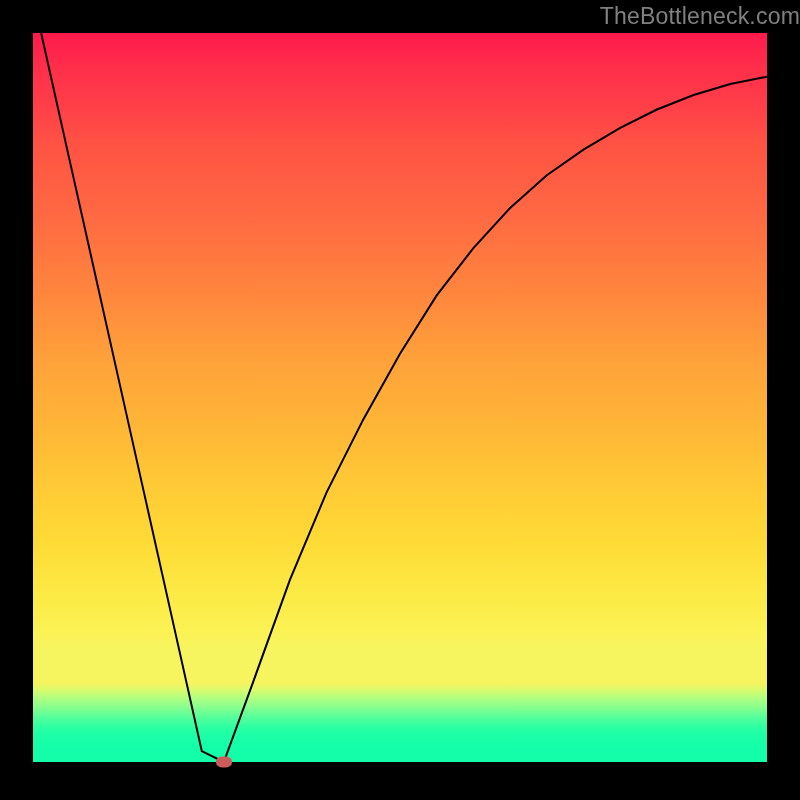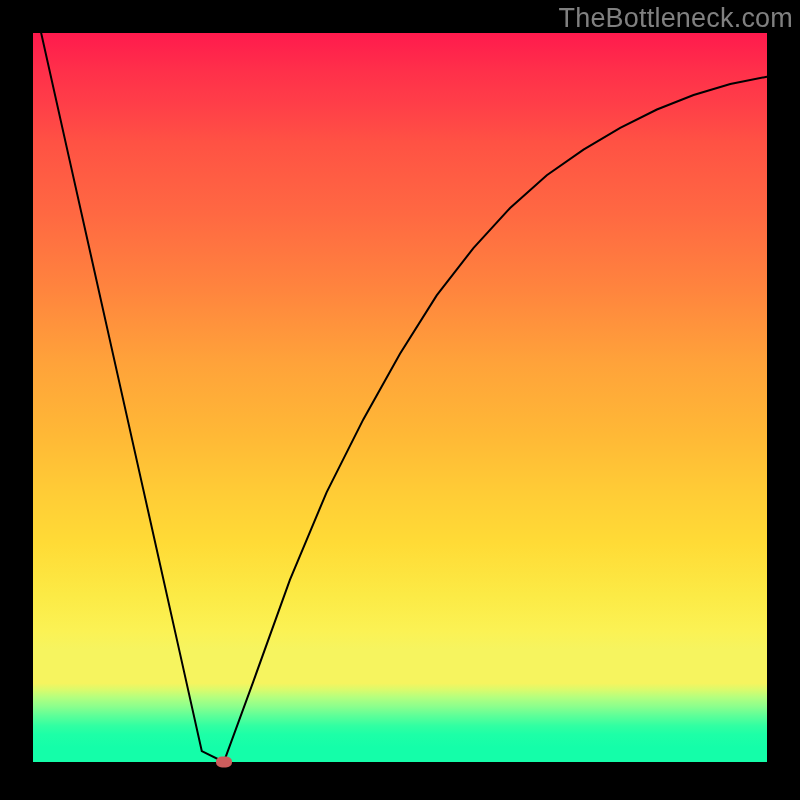--- a/index.html
+++ b/index.html
@@ -45,23 +45,23 @@
       #5fff98 93.6%,
       #32ffa2 95%,
       #1dffa7 96.2%,
       #14fea9 98%,
       #14fea9 100%
     );
   }
   .watermark {
     position: absolute;
     top: 3px;
-    right: 7px;
+    right: 0;
     color: #808080;
-    font-size: 27px;
+    font-size: 23px;
     font-weight: 400;
     letter-spacing: 0.2px;
     user-select: none;
     text-align: right;
   }
   .marker {
     position: absolute;
     width: 16px;
     height: 11px;
     border-radius: 6px / 5px;

